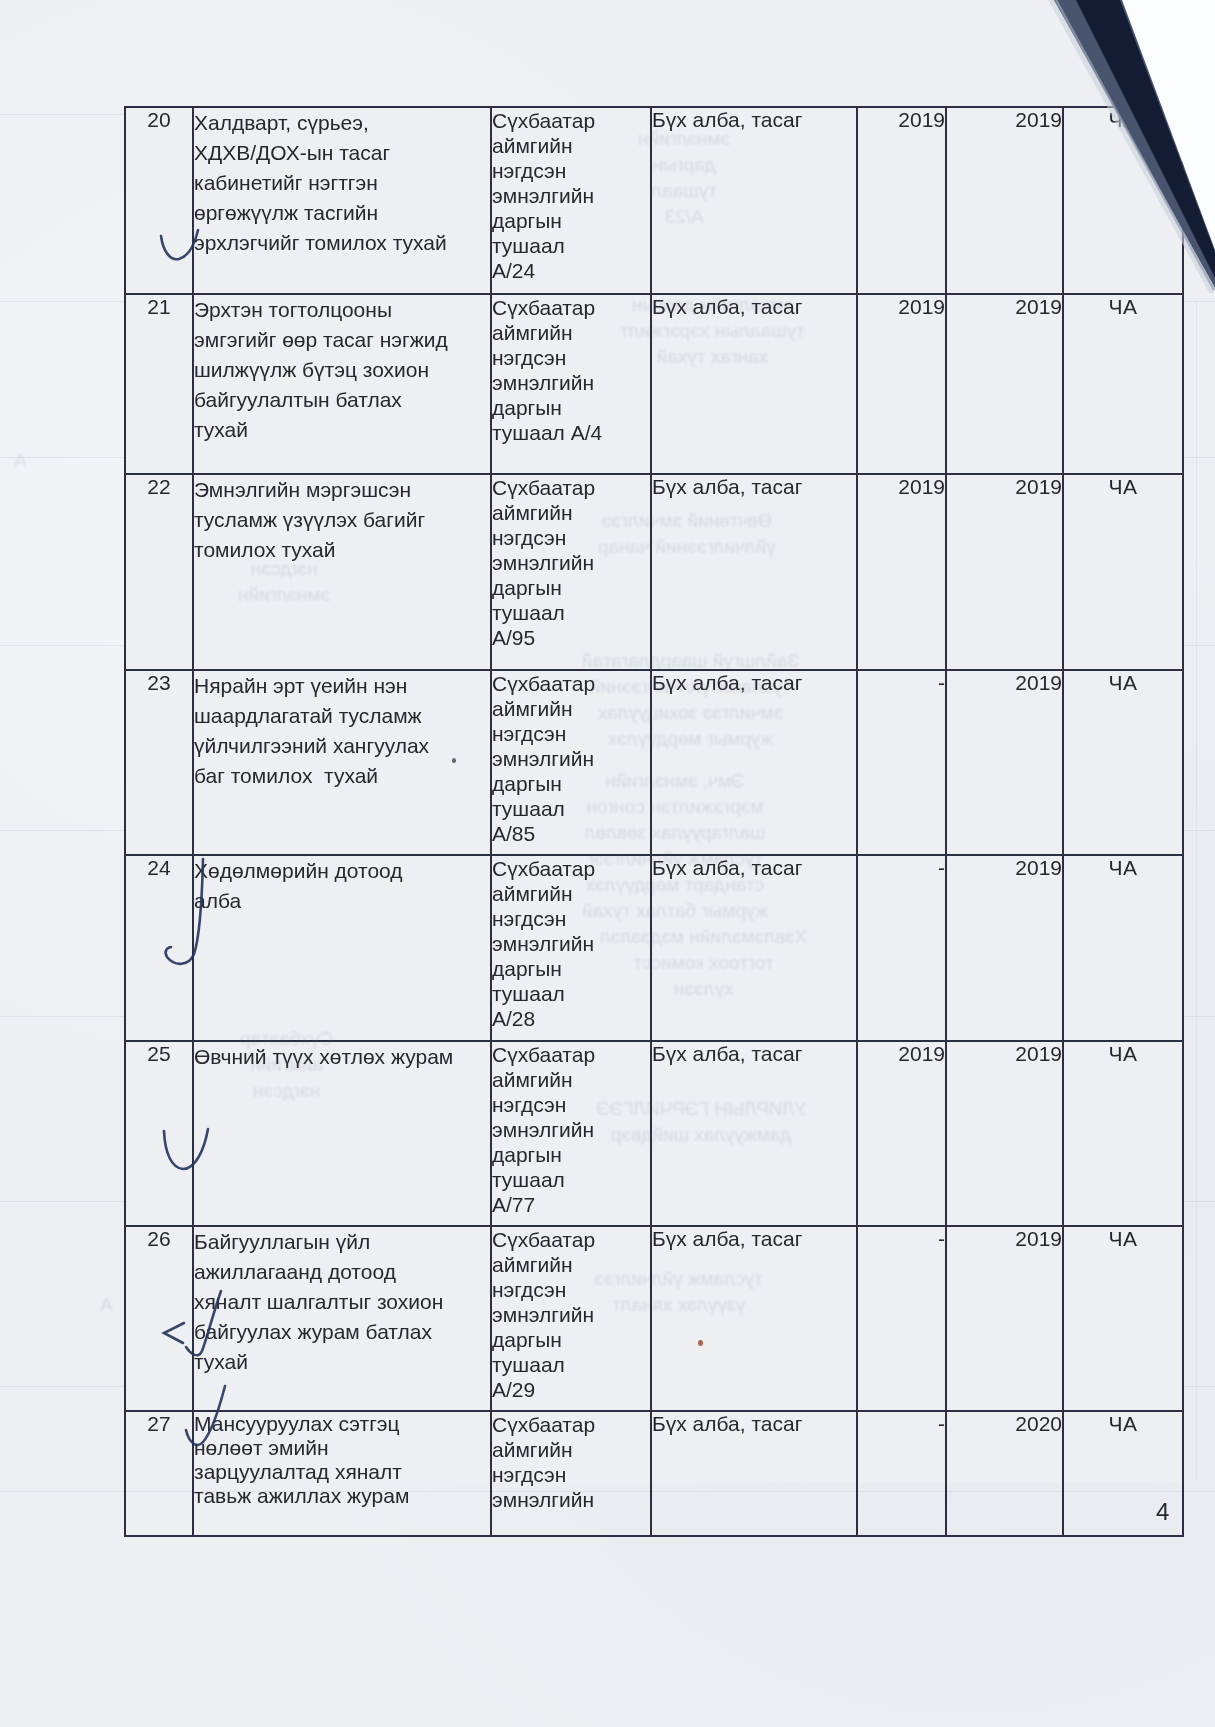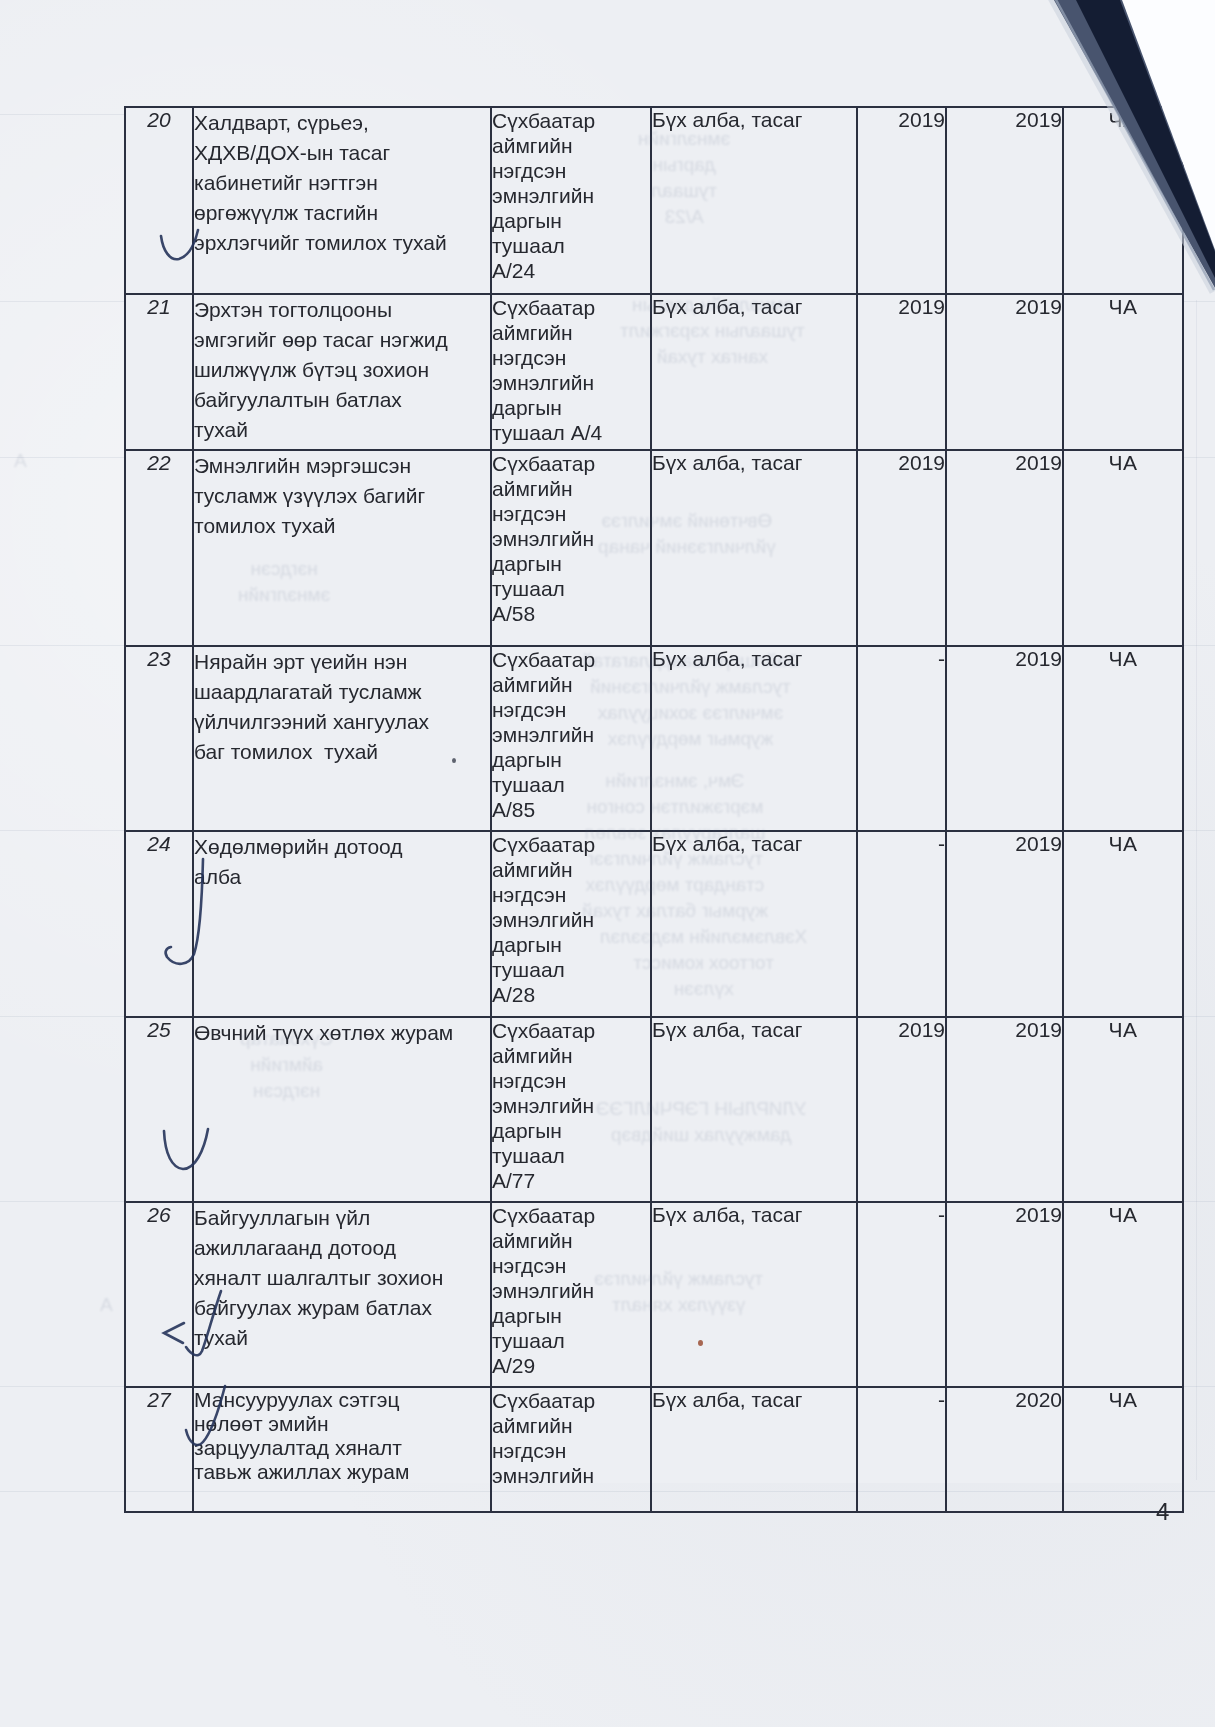--- a/index.html
+++ b/index.html
@@ -15,21 +15,21 @@
   
   .bleed-h{position:absolute;left:0;width:1215px;height:1px;background:#7c89a6;opacity:.13;z-index:0;}
   .bleed-v{position:absolute;width:1px;background:#7c89a6;opacity:.10;z-index:0;}
 
   .table-wrap{position:absolute;left:124px;top:106px;width:1058px;height:1377px;background:#edeff3;z-index:1;}
   table.orders{border-collapse:collapse;table-layout:fixed;width:1058px;height:1377px;}
   table.orders td{
     border:2px solid #2b3040; overflow:hidden; vertical-align:top;
     font-size:21px; padding:0;
   }
-  td.c-num{text-align:center;vertical-align:middle;font-size:23px;font-style:italic;}
+  td.c-num{text-align:center;vertical-align:middle;font-size:23px;}
   td.c-desc{vertical-align:middle;padding:4px 8px 4px 20px;}
   td.c-desc .cell-line{line-height:30px;white-space:pre;}
   td.c-desc.tight .cell-line{line-height:24px;}
   td.c-order{padding:4px 2px 0 8px;font-size:20px;}
   td.c-order .cell-line{line-height:25px;white-space:pre;}
   td.c-scope{padding:8px 2px 0 11px;}
   td.c-year{text-align:right;vertical-align:middle;}
   td.c-status{text-align:center;padding-top:9px;font-size:20px;letter-spacing:.5px;}
 
   .ghost-layer{position:absolute;left:0;top:0;width:1215px;height:1727px;z-index:2;pointer-events:none;}
@@ -90,21 +90,21 @@
               <div class="cell-line">эмнэлгийн</div>
               <div class="cell-line">даргын</div>
               <div class="cell-line">тушаал</div>
               <div class="cell-line">А/24</div>
             </td>
             <td class="c-scope"><span>Бүх алба, тасаг</span></td>
             <td class="c-year"><span>2019</span></td>
             <td class="c-year"><span>2019</span></td>
             <td class="c-status"><span>ЧА</span></td>
           </tr>
-          <tr style="height: 156px;">
+          <tr style="height: 180px;">
             <td class="c-num"><span>21</span></td>
             <td class="c-desc">
               <div class="cell-line">Эрхтэн тогтолцооны</div>
               <div class="cell-line">эмгэгийг өөр тасаг нэгжид</div>
               <div class="cell-line">шилжүүлж бүтэц зохион</div>
               <div class="cell-line">байгуулалтын батлах</div>
               <div class="cell-line">тухай</div>
             </td>
             <td class="c-order">
               <div class="cell-line">Сүхбаатар</div>
@@ -126,21 +126,21 @@
               <div class="cell-line">тусламж үзүүлэх багийг</div>
               <div class="cell-line">томилох тухай</div>
             </td>
             <td class="c-order">
               <div class="cell-line">Сүхбаатар</div>
               <div class="cell-line">аймгийн</div>
               <div class="cell-line">нэгдсэн</div>
               <div class="cell-line">эмнэлгийн</div>
               <div class="cell-line">даргын</div>
               <div class="cell-line">тушаал</div>
-              <div class="cell-line">А/58</div>
+              <div class="cell-line">А/95</div>
             </td>
             <td class="c-scope"><span>Бүх алба, тасаг</span></td>
             <td class="c-year"><span>2019</span></td>
             <td class="c-year"><span>2019</span></td>
             <td class="c-status"><span>ЧА</span></td>
           </tr>
           <tr style="height: 185px;">
             <td class="c-num"><span>23</span></td>
             <td class="c-desc">
               <div class="cell-line">Нярайн эрт үеийн нэн</div>

